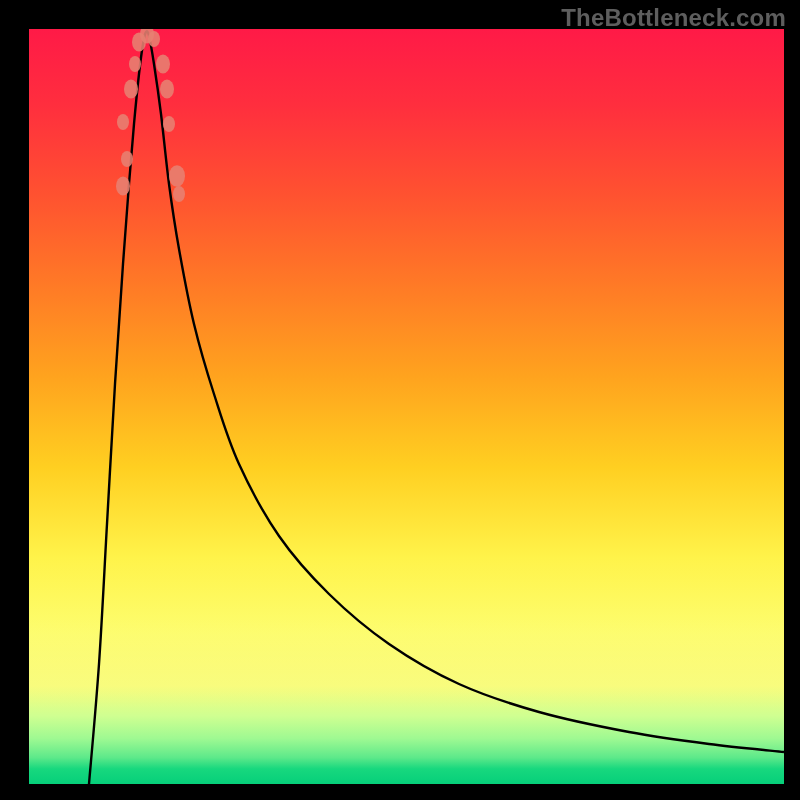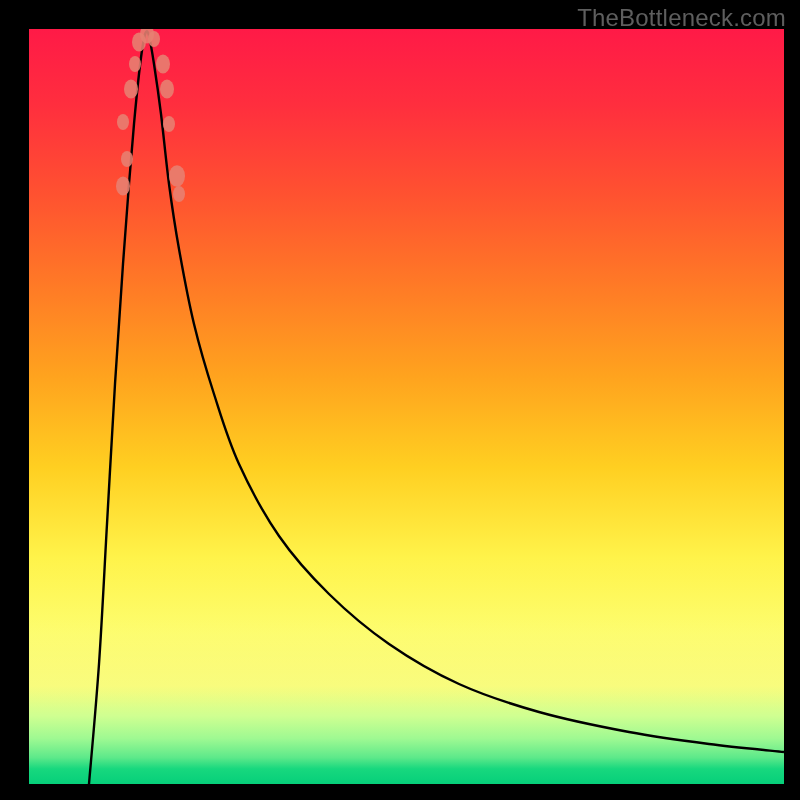--- a/index.html
+++ b/index.html
@@ -62,21 +62,21 @@
     inset: 0;
     width: 100%;
     height: 100%;
   }
   .watermark {
     position: absolute;
     top: 4px;
     right: 14px;
     color: #5e5e5e;
     font-size: 24px;
-    font-weight: 400;
+    font-weight: 700;
     letter-spacing: 0.2px;
   }
 </style>
 </head>
 <body>
 
 <div class="frame">
   <div class="plot-area">
     <div class="gradient"></div>
     <div class="yellow-band"></div>

